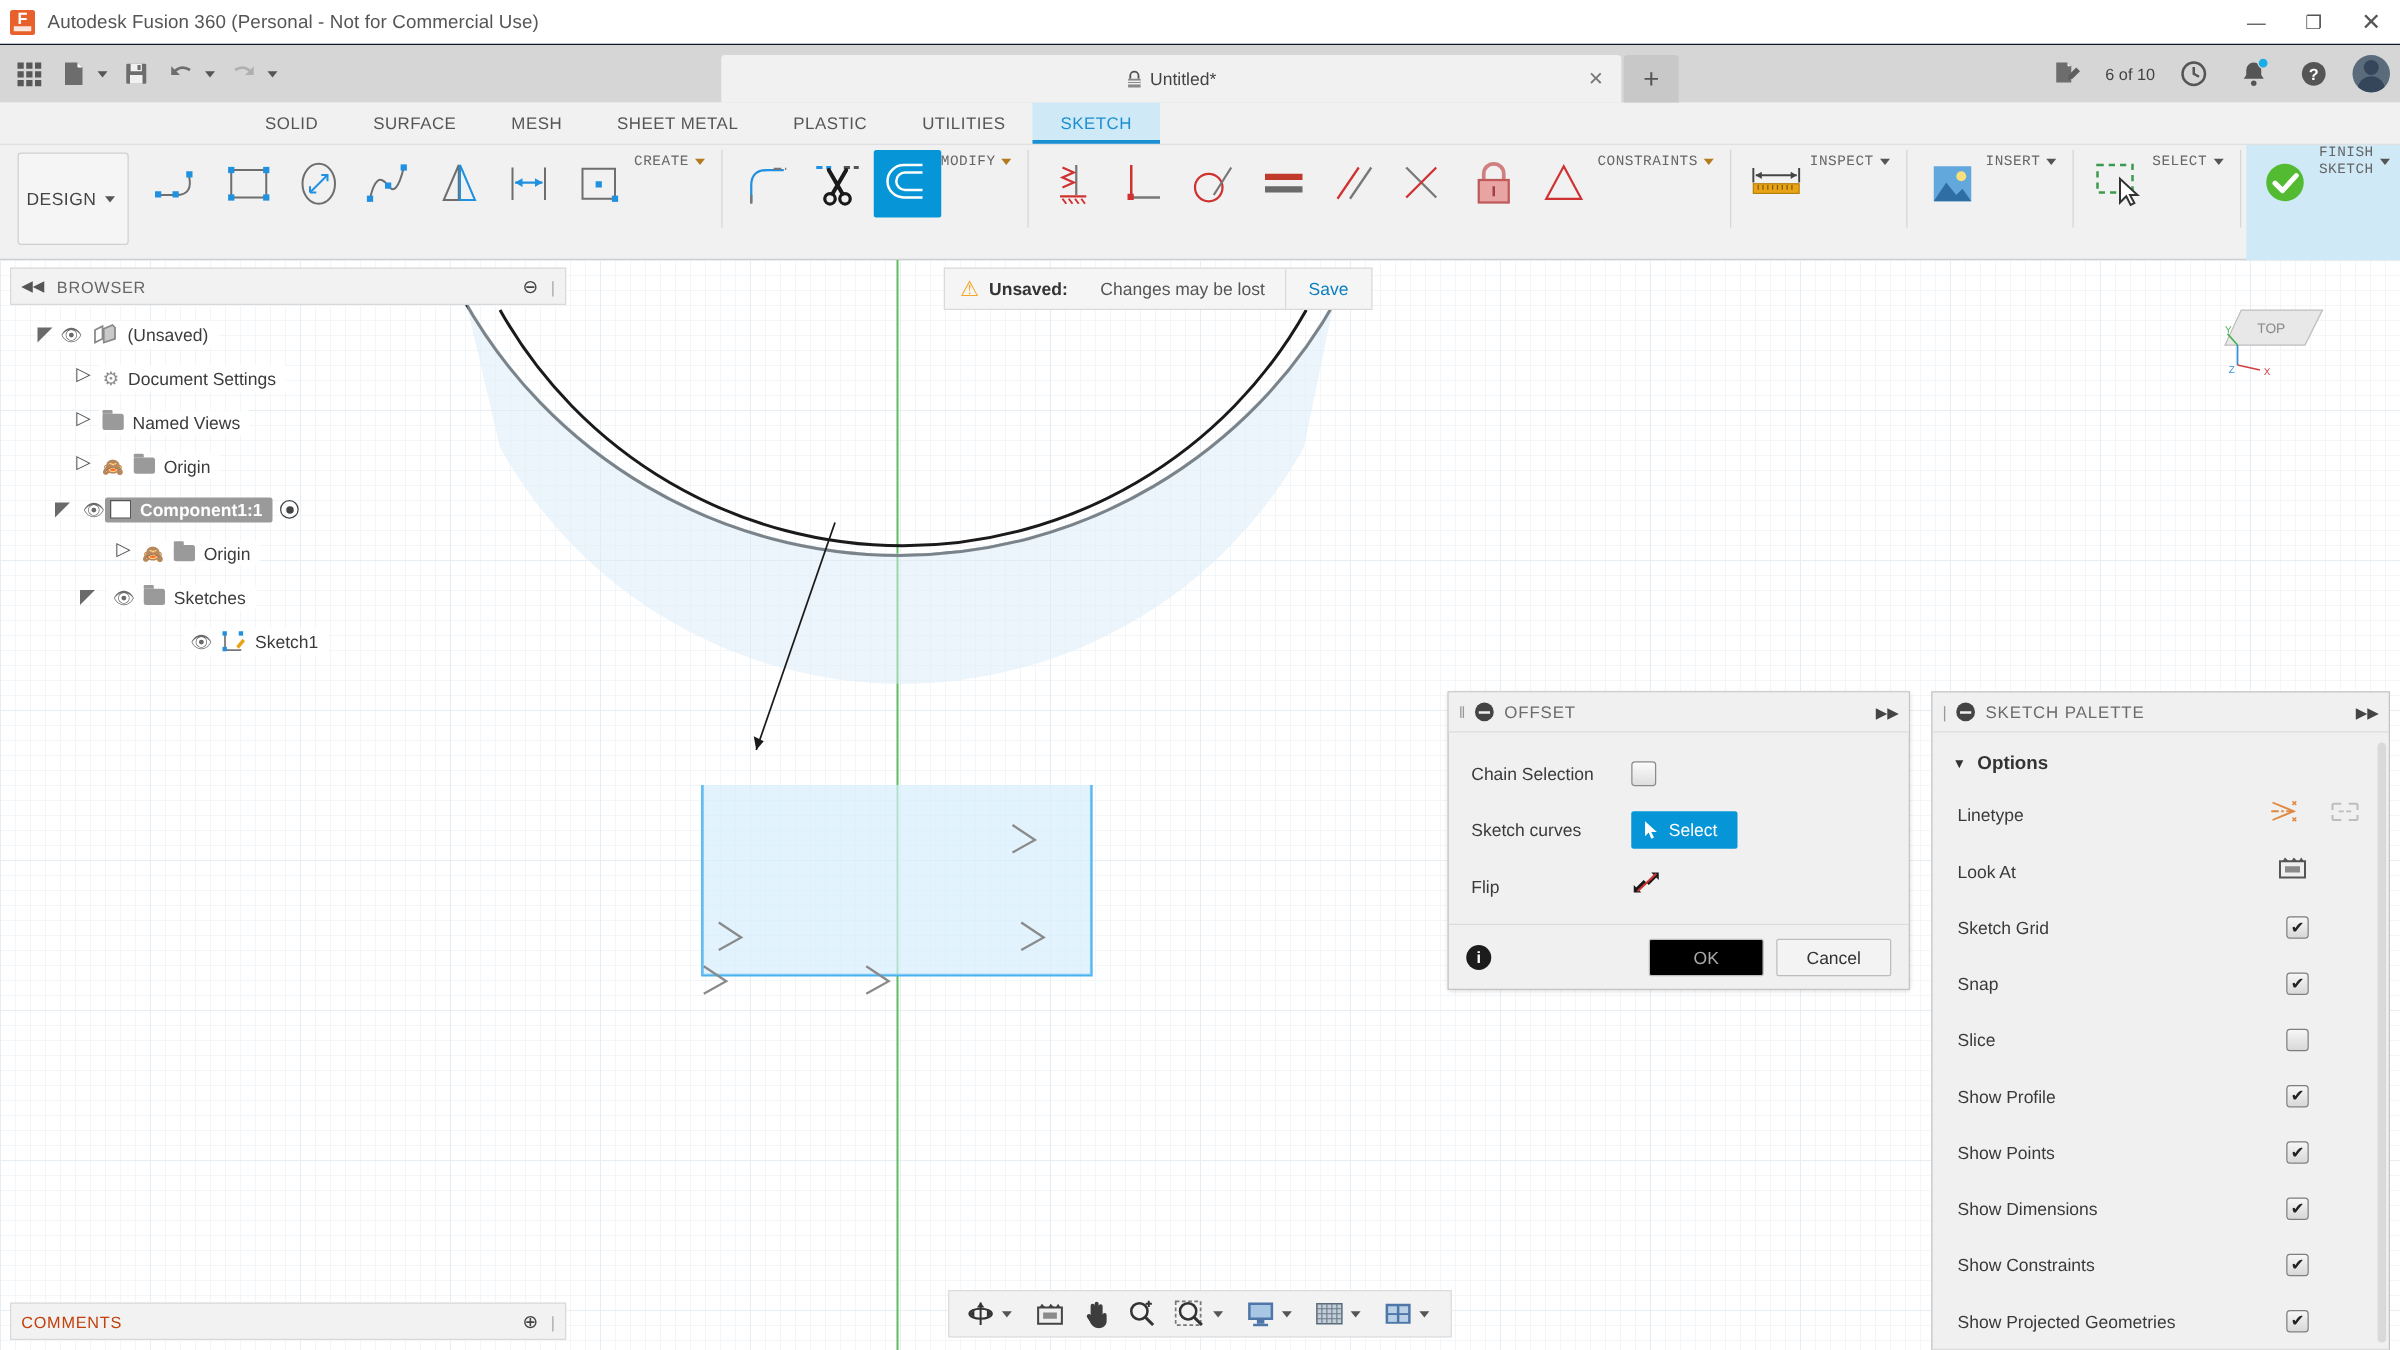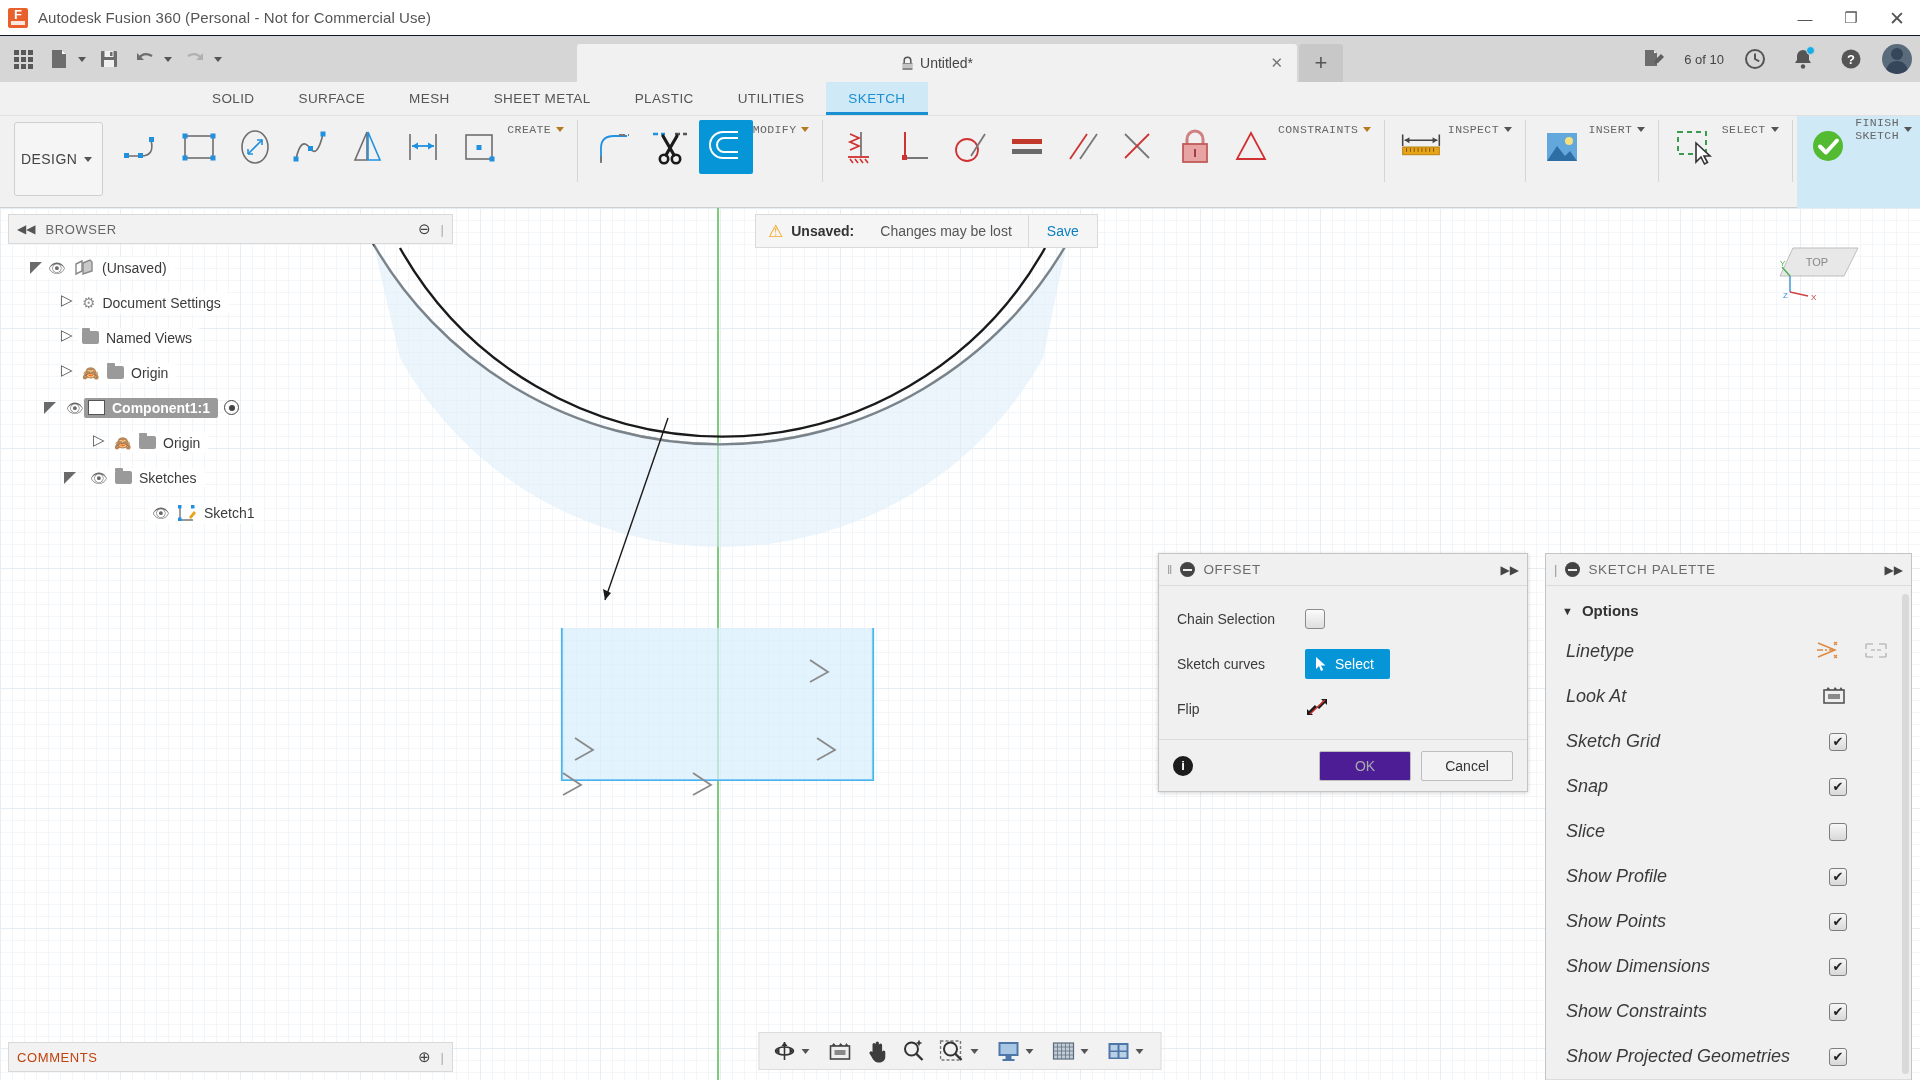--- a/index.html
+++ b/index.html
@@ -157,33 +157,33 @@
   .chk { width:20px;height:20px;border:1.5px solid #8a8a8a; border-radius:3px;
     background:linear-gradient(#fbfbfb,#dedede); display:inline-block; }
   .dlg-ftr { border-top:1px solid #dcdcdc; height:52px; display:flex; align-items:center;
     padding:0 14px; gap:10px; }
   .info-i { width:20px;height:20px;border-radius:50%;background:#1c1c1c;color:#fff;
     font-size:13px; display:flex;align-items:center;justify-content:center; font-weight:bold; }
   .dlg-ftr .sp { flex:1; }
   .btn { height:30px; min-width:92px; border:1px solid #bdbdbd; background:#f3f3f3;
     font-size:14px; color:#333; display:flex; align-items:center; justify-content:center;
     border-radius:2px; }
-  .btn.disabled { color:#aaa; background:#4c1d95; }
+  .btn.disabled { color:#aaa; background:#000000; }
 
   
   .palette { position:absolute; left:1545px; top:345px; width:367px; background:#f0f0f0;
     border:1px solid #c4c4c4; z-index:8; }
   .pal-hdr { height:32px; display:flex; align-items:center; gap:8px; padding:0 8px;
     border-bottom:1px solid #dcdcdc; }
   .pal-hdr .t { font-size:13.5px; color:#6b6b6b; letter-spacing:.7px; flex:1; }
   .pal-body { position:relative; padding:10px 0 0 0; }
   .pal-section { display:flex; align-items:center; gap:9px; padding:6px 0 10px 16px;
     font-size:15px; color:#333; font-weight:bold; }
   .prow { height:45px; display:flex; align-items:center; padding:0 22px 0 20px; }
-  .prow .lab { flex:1; font-size:18px; color:#3a3a3a;font-style:italic; }
+  .prow .lab { flex:1; font-size:14px; color:#3a3a3a; }
   .prow .ctl { display:flex; align-items:center; gap:22px; }
   .chk2 { width:18px;height:18px;border:1.5px solid #7e7e7e;border-radius:3px;
     background:linear-gradient(#f7f7f7,#d8d8d8); display:flex; align-items:center;
     justify-content:center; color:#222; font-size:13px; }
   .pal-scroll { position:absolute; right:2px; top:8px; width:7px; height:480px;
     background:#d9d9d9; border-radius:4px; }
   .pal-ftr { border-top:1px solid #dcdcdc; height:52px; display:flex; align-items:center;
     justify-content:flex-end; padding:0 14px; }
 
   

